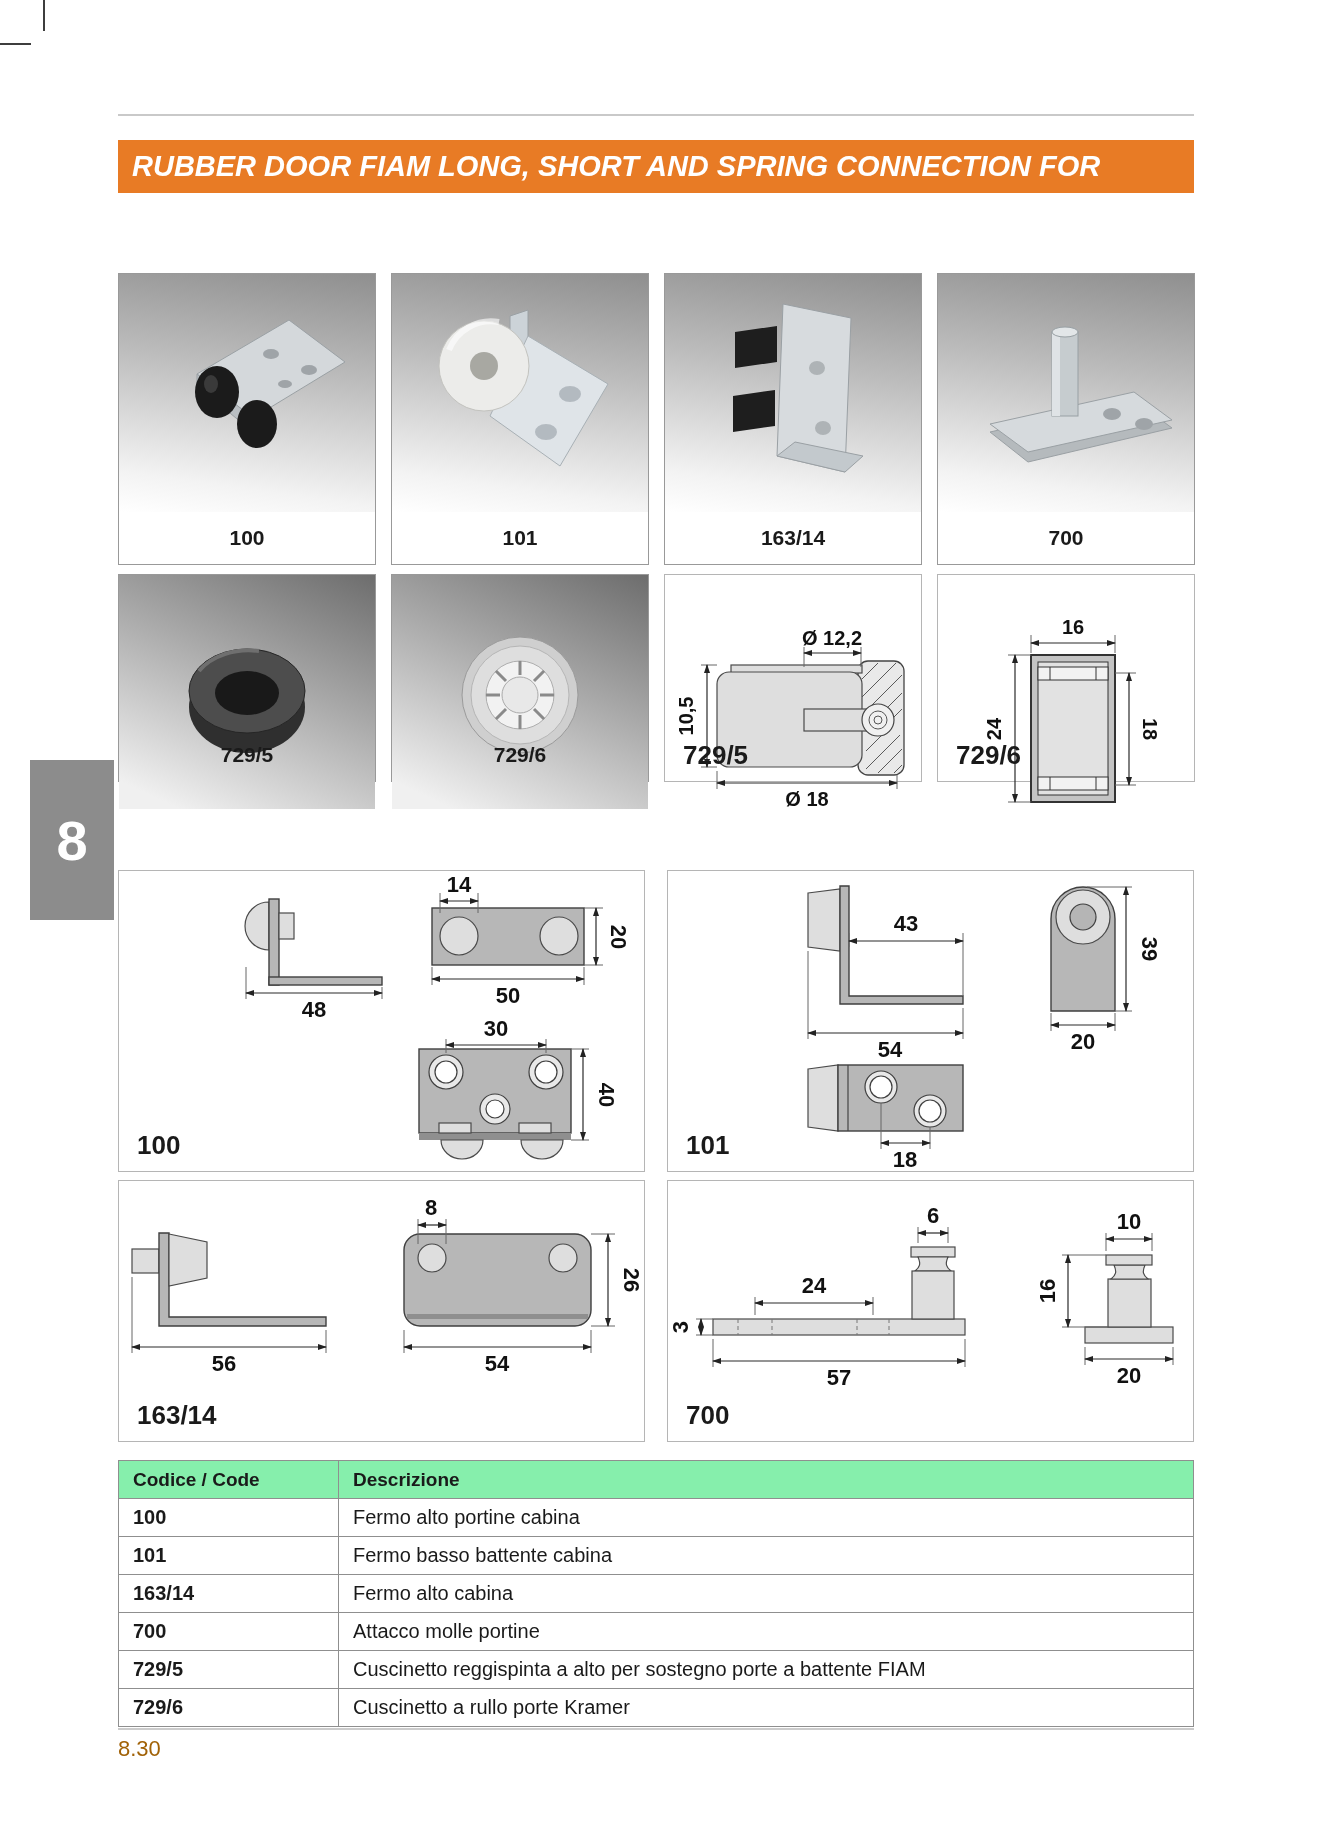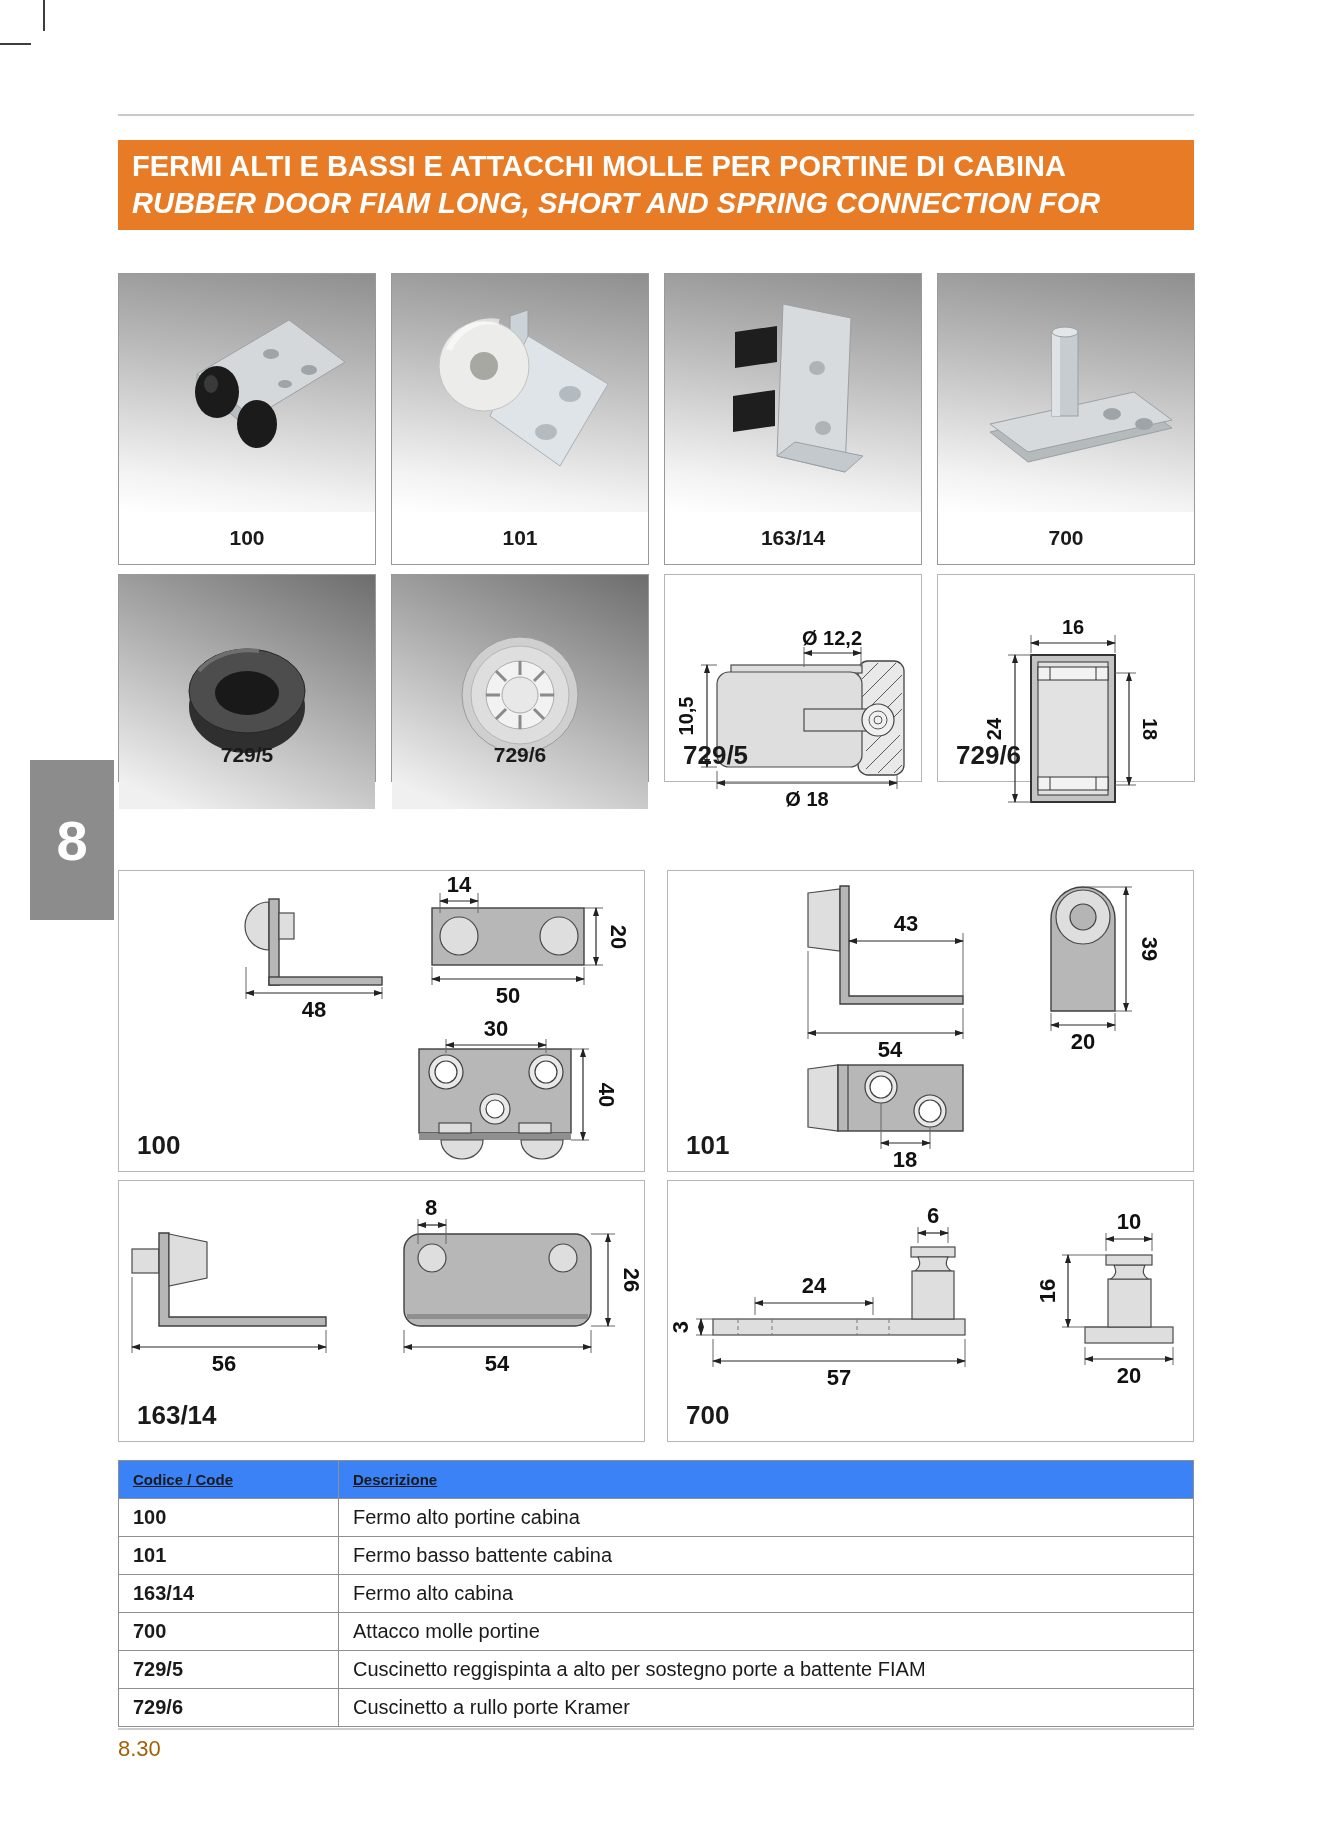--- a/index.html
+++ b/index.html
@@ -49,34 +49,33 @@
   .dln{stroke:#2a2a2a;stroke-width:1.2;fill:none;}
   .hatchl{stroke:#5a5a5a;stroke-width:1;}
   .dash{stroke:#777;stroke-width:1;stroke-dasharray:4 3;}
   .dim{font-family:"Liberation Sans",sans-serif;font-weight:bold;font-size:20px;
        fill:#111;text-anchor:middle;}
   .dim2{font-size:22px;}
   
   .parts-table{position:absolute;left:118px;top:1460px;width:1076px;border-collapse:collapse;}
   .parts-table th,.parts-table td{border:1px solid #8f8f8f;height:38px;padding:0 0 0 14px;
        font-size:20px;text-align:left;vertical-align:middle;box-sizing:border-box;}
-  .parts-table th{background:#3b82f6;font-weight:bold;font-size:15px;text-decoration:underline;}
+  .parts-table th{background:#86efac;font-weight:bold;font-size:19px;}
   .parts-table td.code{width:220px;font-weight:bold;}
 </style>
 </head>
 <body>
 
 <div class="page">
 
   <div class="crop-v"></div>
   <div class="crop-h"></div>
   <div class="top-rule"></div>
 
   <div class="banner">
-    <div class="l">FERMI ALTI E BASSI E ATTACCHI MOLLE PER PORTINE DI CABINA</div>
     <div class="l it">RUBBER DOOR FIAM LONG, SHORT AND SPRING CONNECTION FOR</div>
   </div>
 
   <div class="side-tab">
     <span>8</span>
   </div>
 
   <div class="cell photo-cell r1 c1">
     <div class="photo-area">
       <svg width="256" height="238" viewBox="0 0 256 238">

